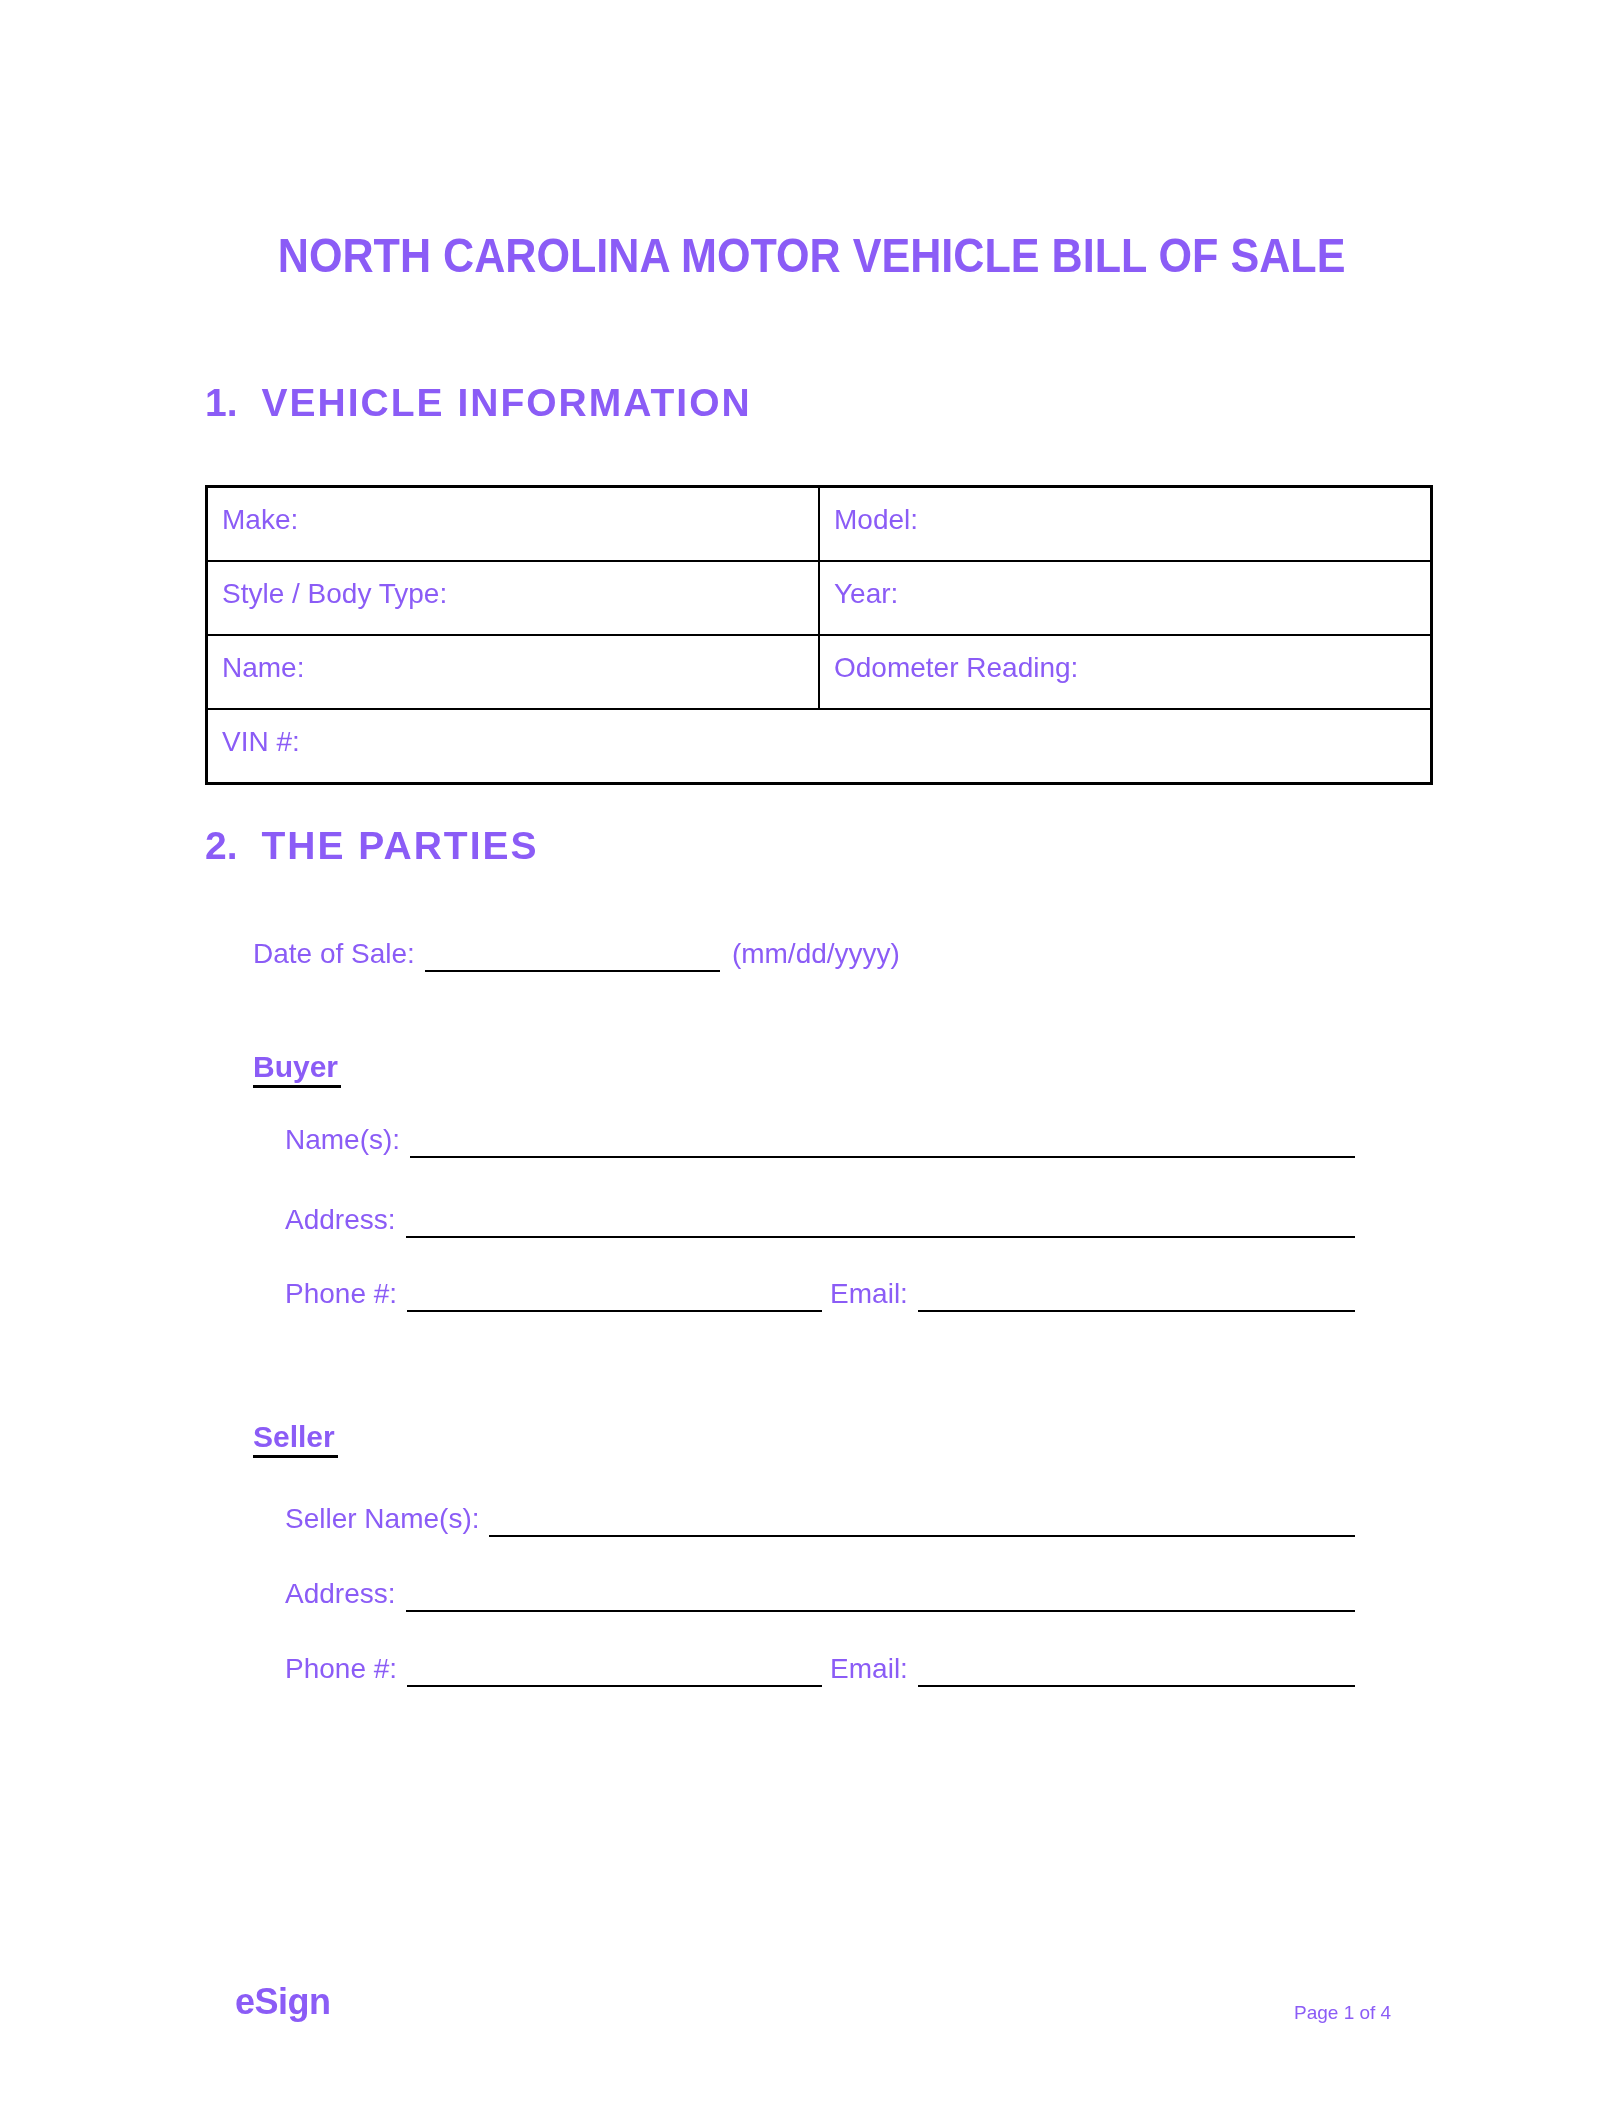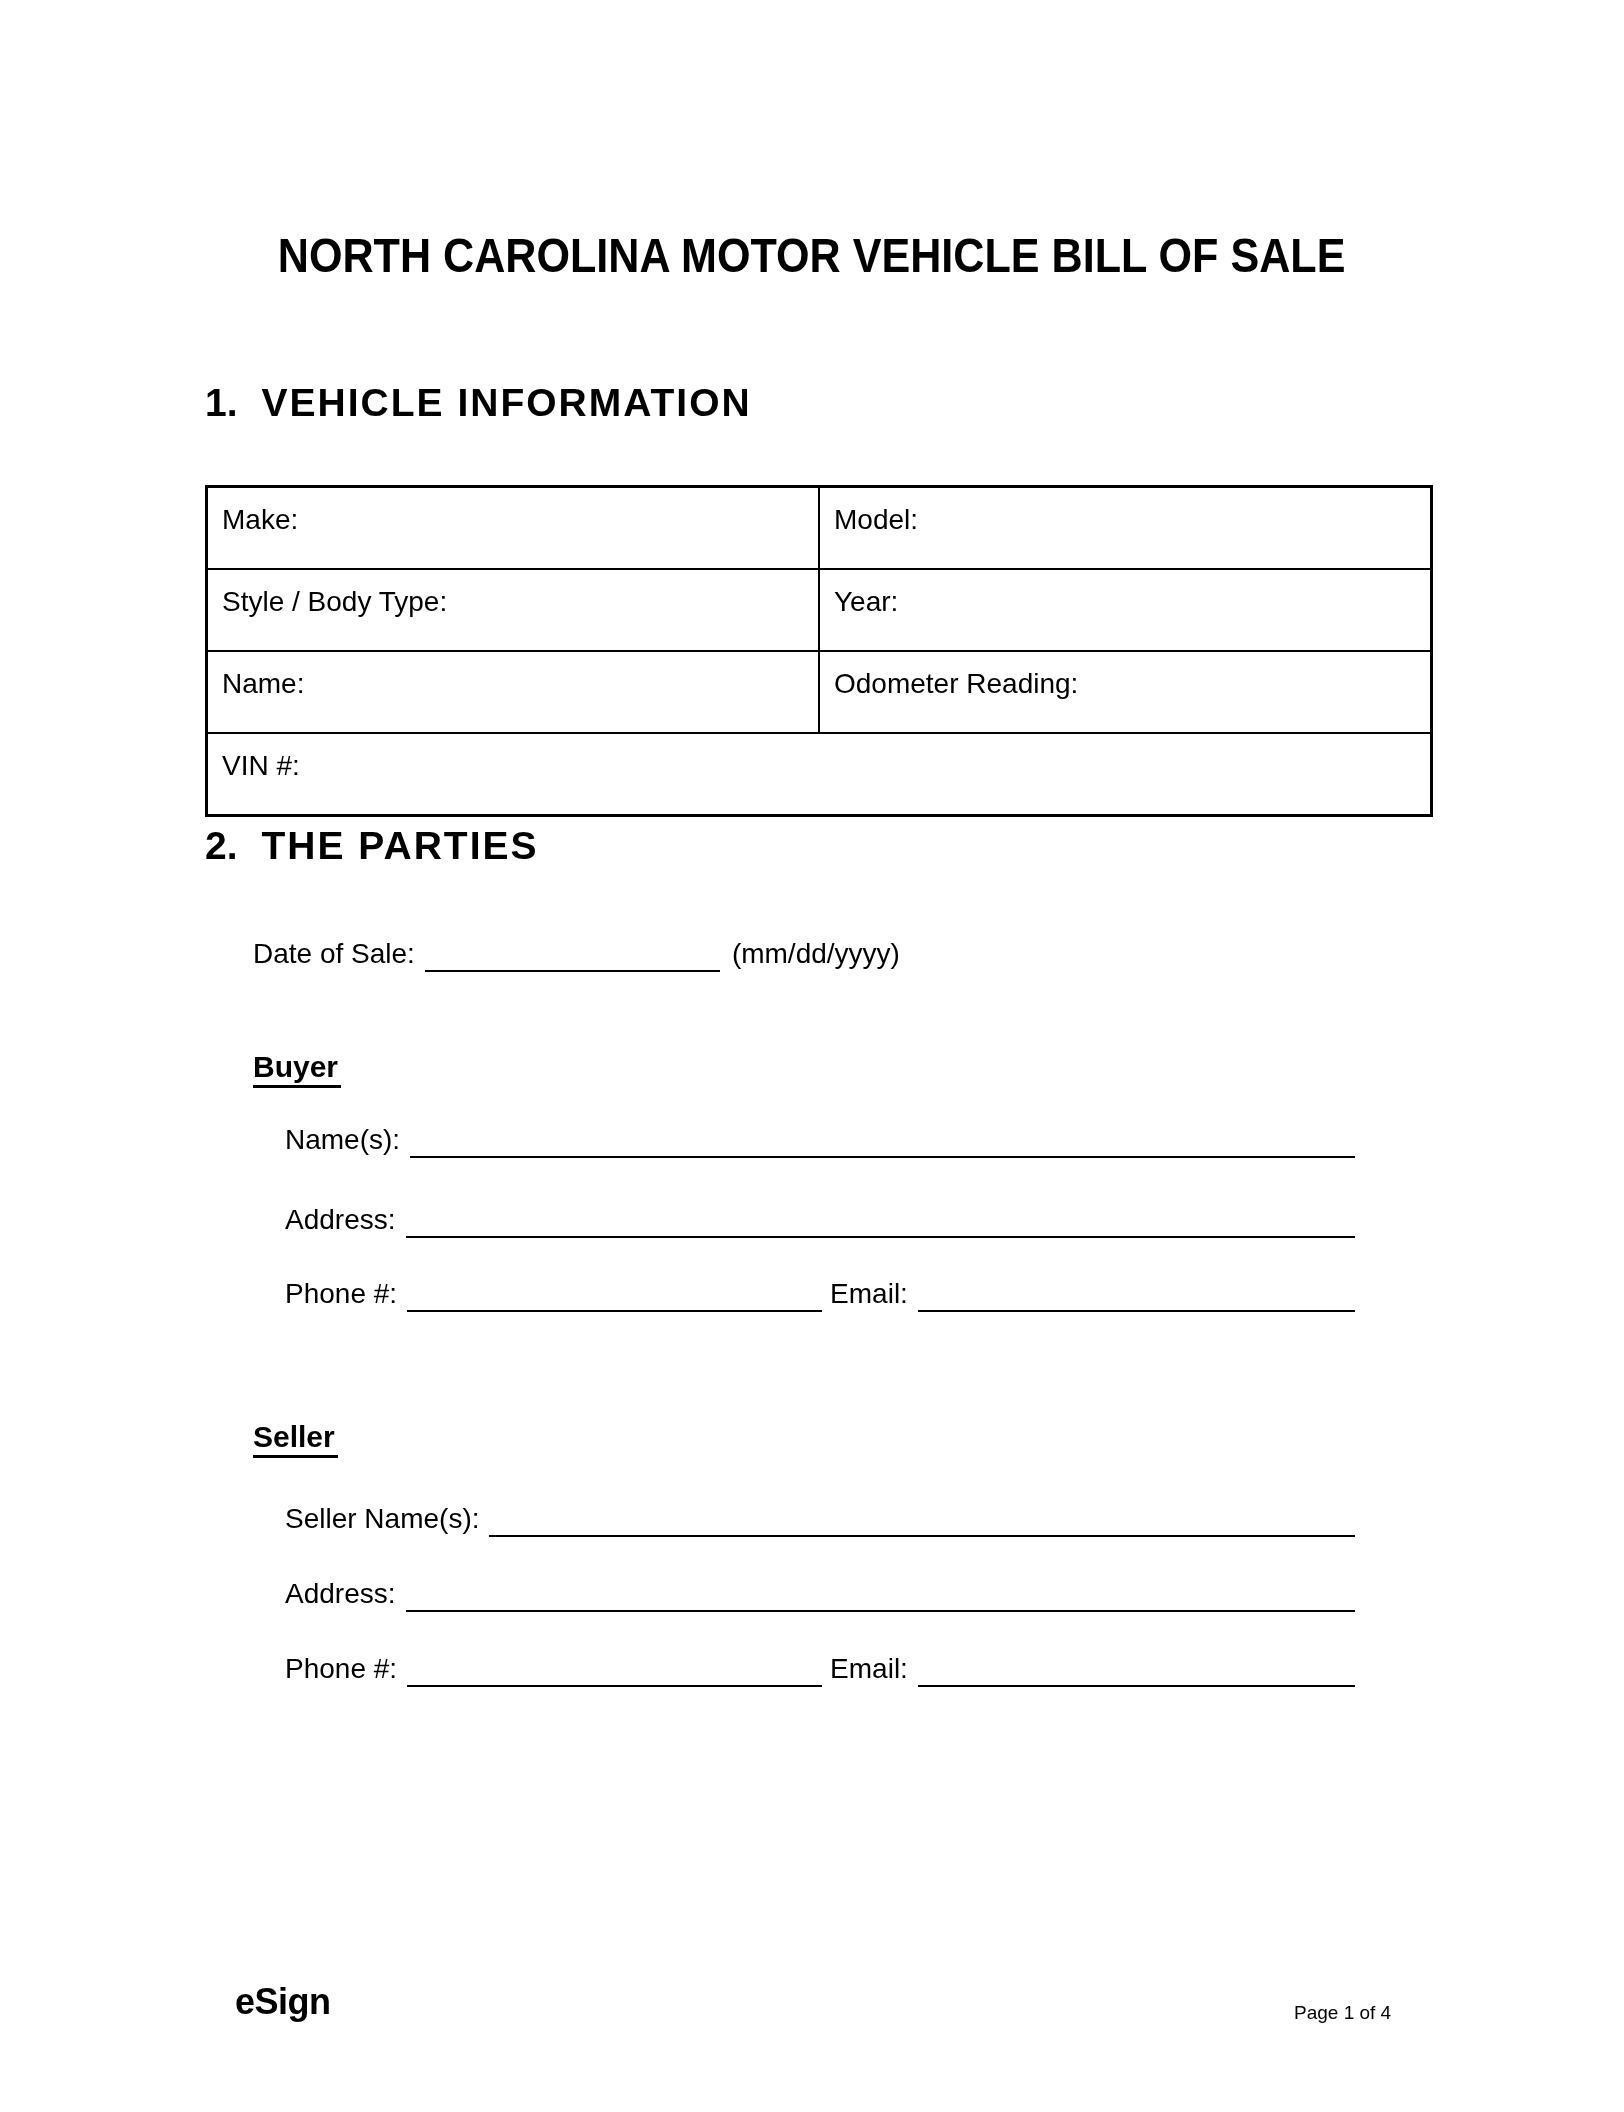--- a/index.html
+++ b/index.html
@@ -6,21 +6,21 @@
     margin: 0;
     padding: 0;
     background: #ffffff;
   }
   .page {
     position: relative;
     width: 1624px;
     height: 2112px;
     background: #ffffff;
     font-family: "Liberation Sans", "DejaVu Sans", sans-serif;
-    color: #000000;
+    color: #8b5cf6;
     overflow: hidden;
   }
 
   
   .doc-title {
     position: absolute;
     top: 198px;
     left: 0;
     width: 100%;
     text-align: center;
@@ -59,21 +59,21 @@
     top: 485px;
     width: 1228px;
     border-collapse: collapse;
     table-layout: fixed;
     border: 3px solid #000;
   }
   .veh-table td {
     border: 2px solid #000;
     height: 64px;
     font-size: 28px;
-    padding: 0 6px 16px 14px;
+    padding: 0 6px 8px 14px;
     vertical-align: middle;
     line-height: 1;
   }
   .cell-value { margin-left: 8px; }
 
   
   .frow {
     position: absolute;
     display: flex;
     align-items: flex-start;

